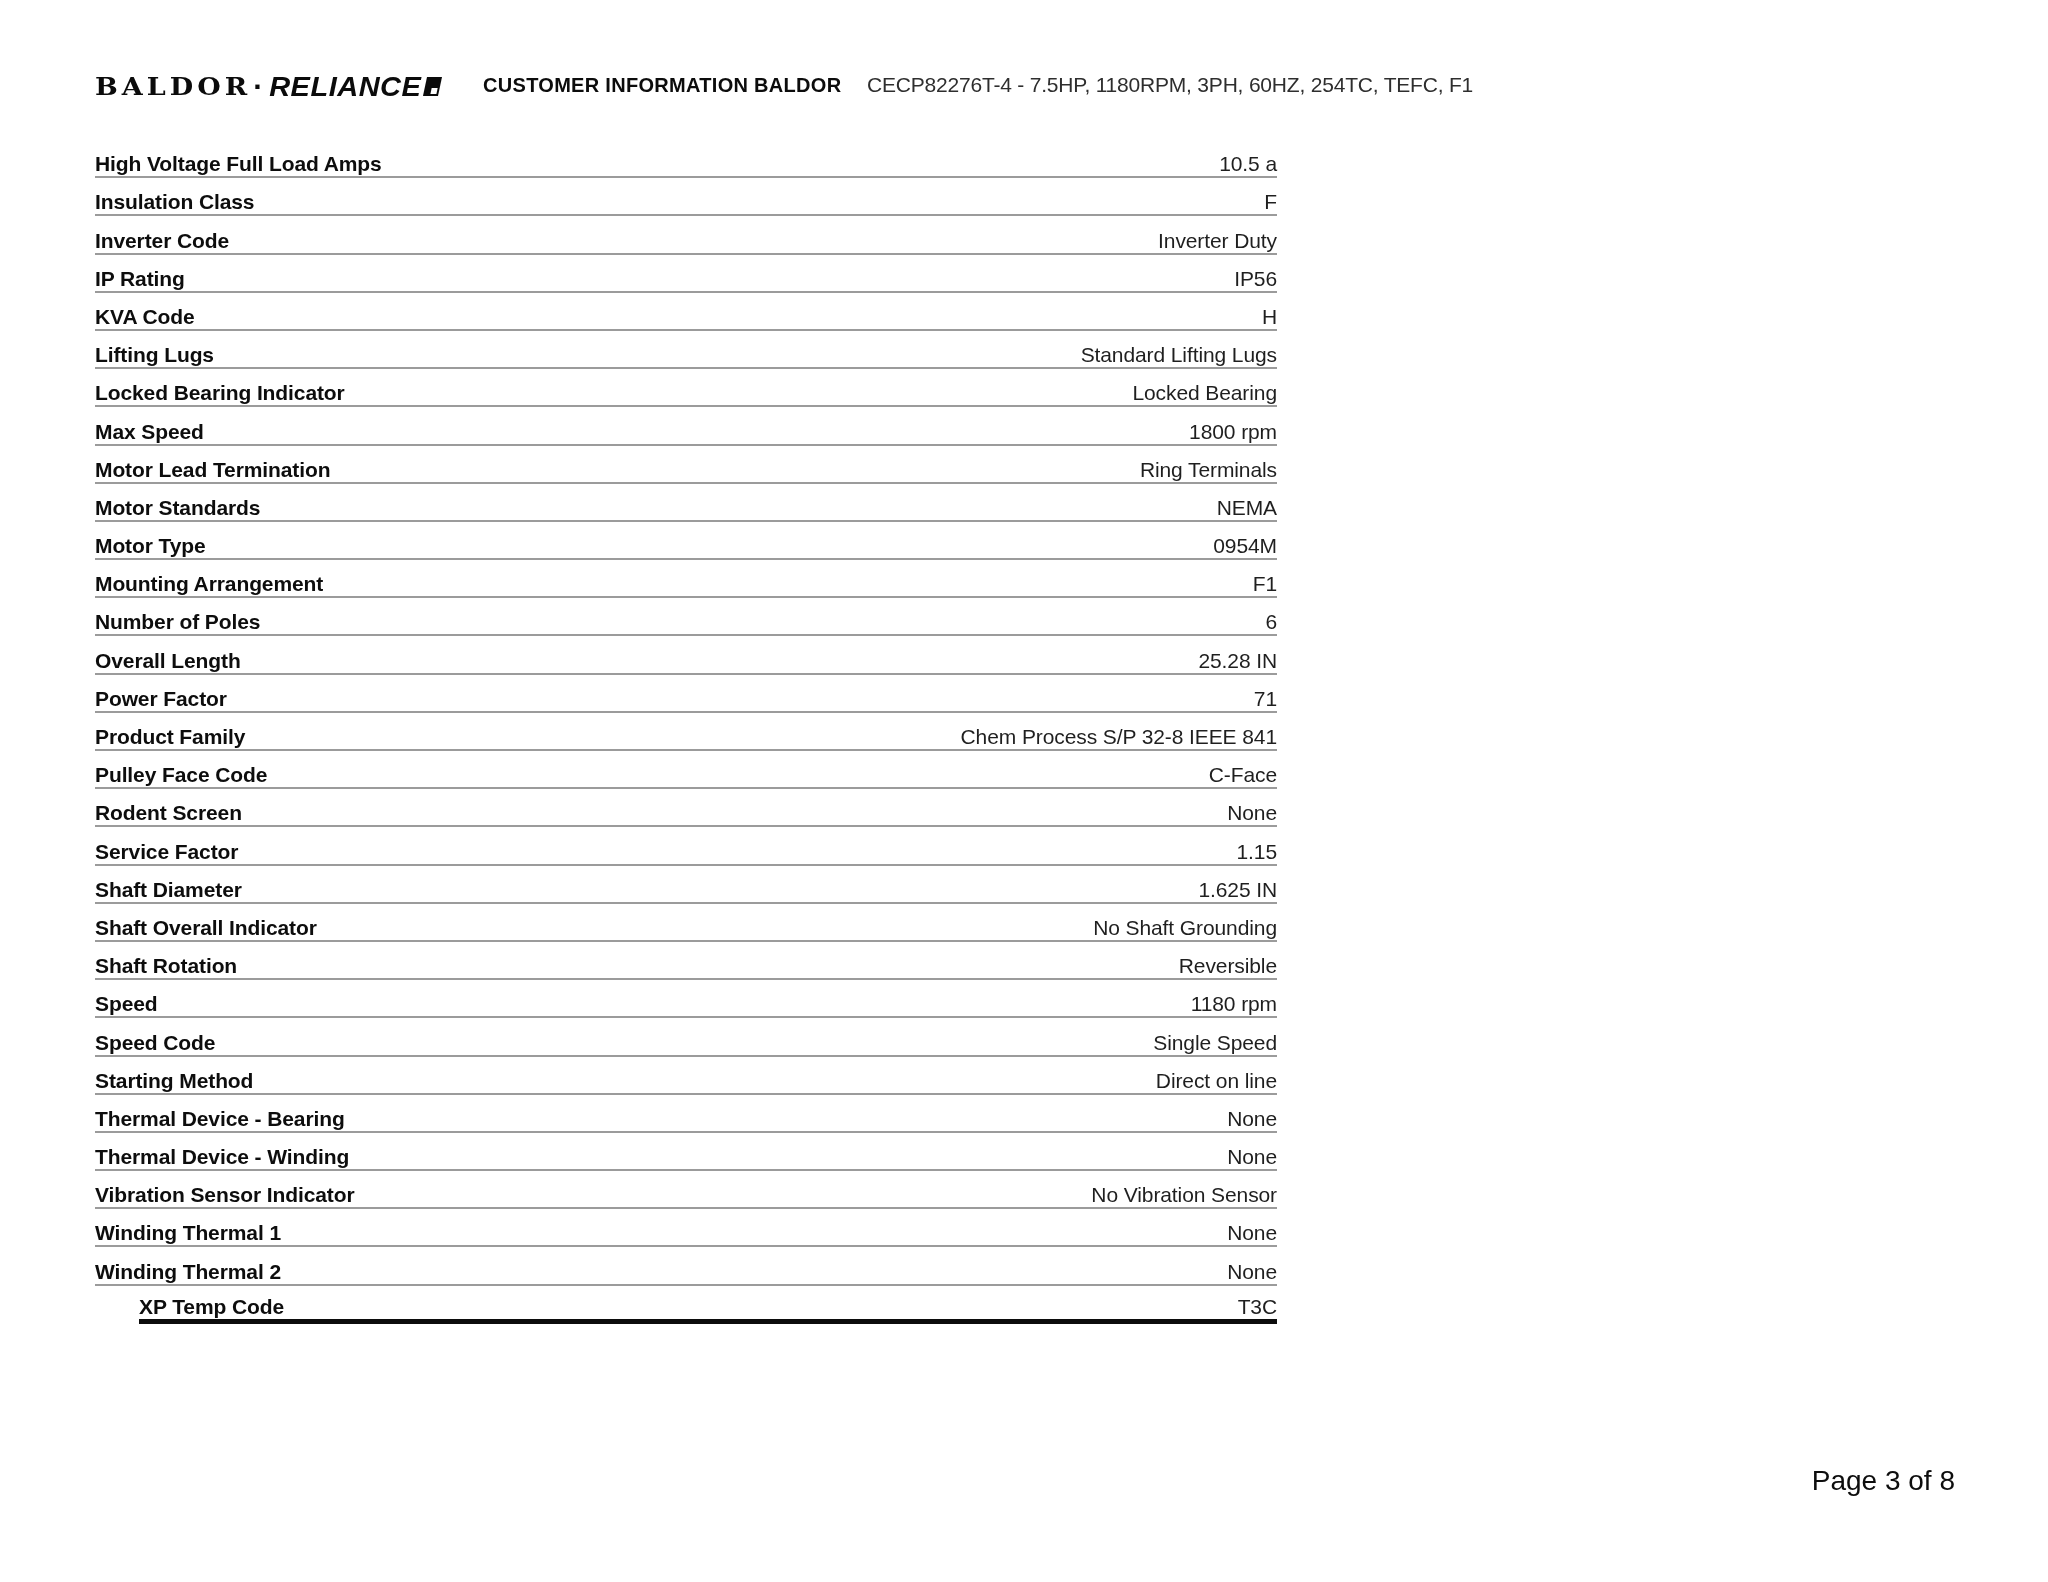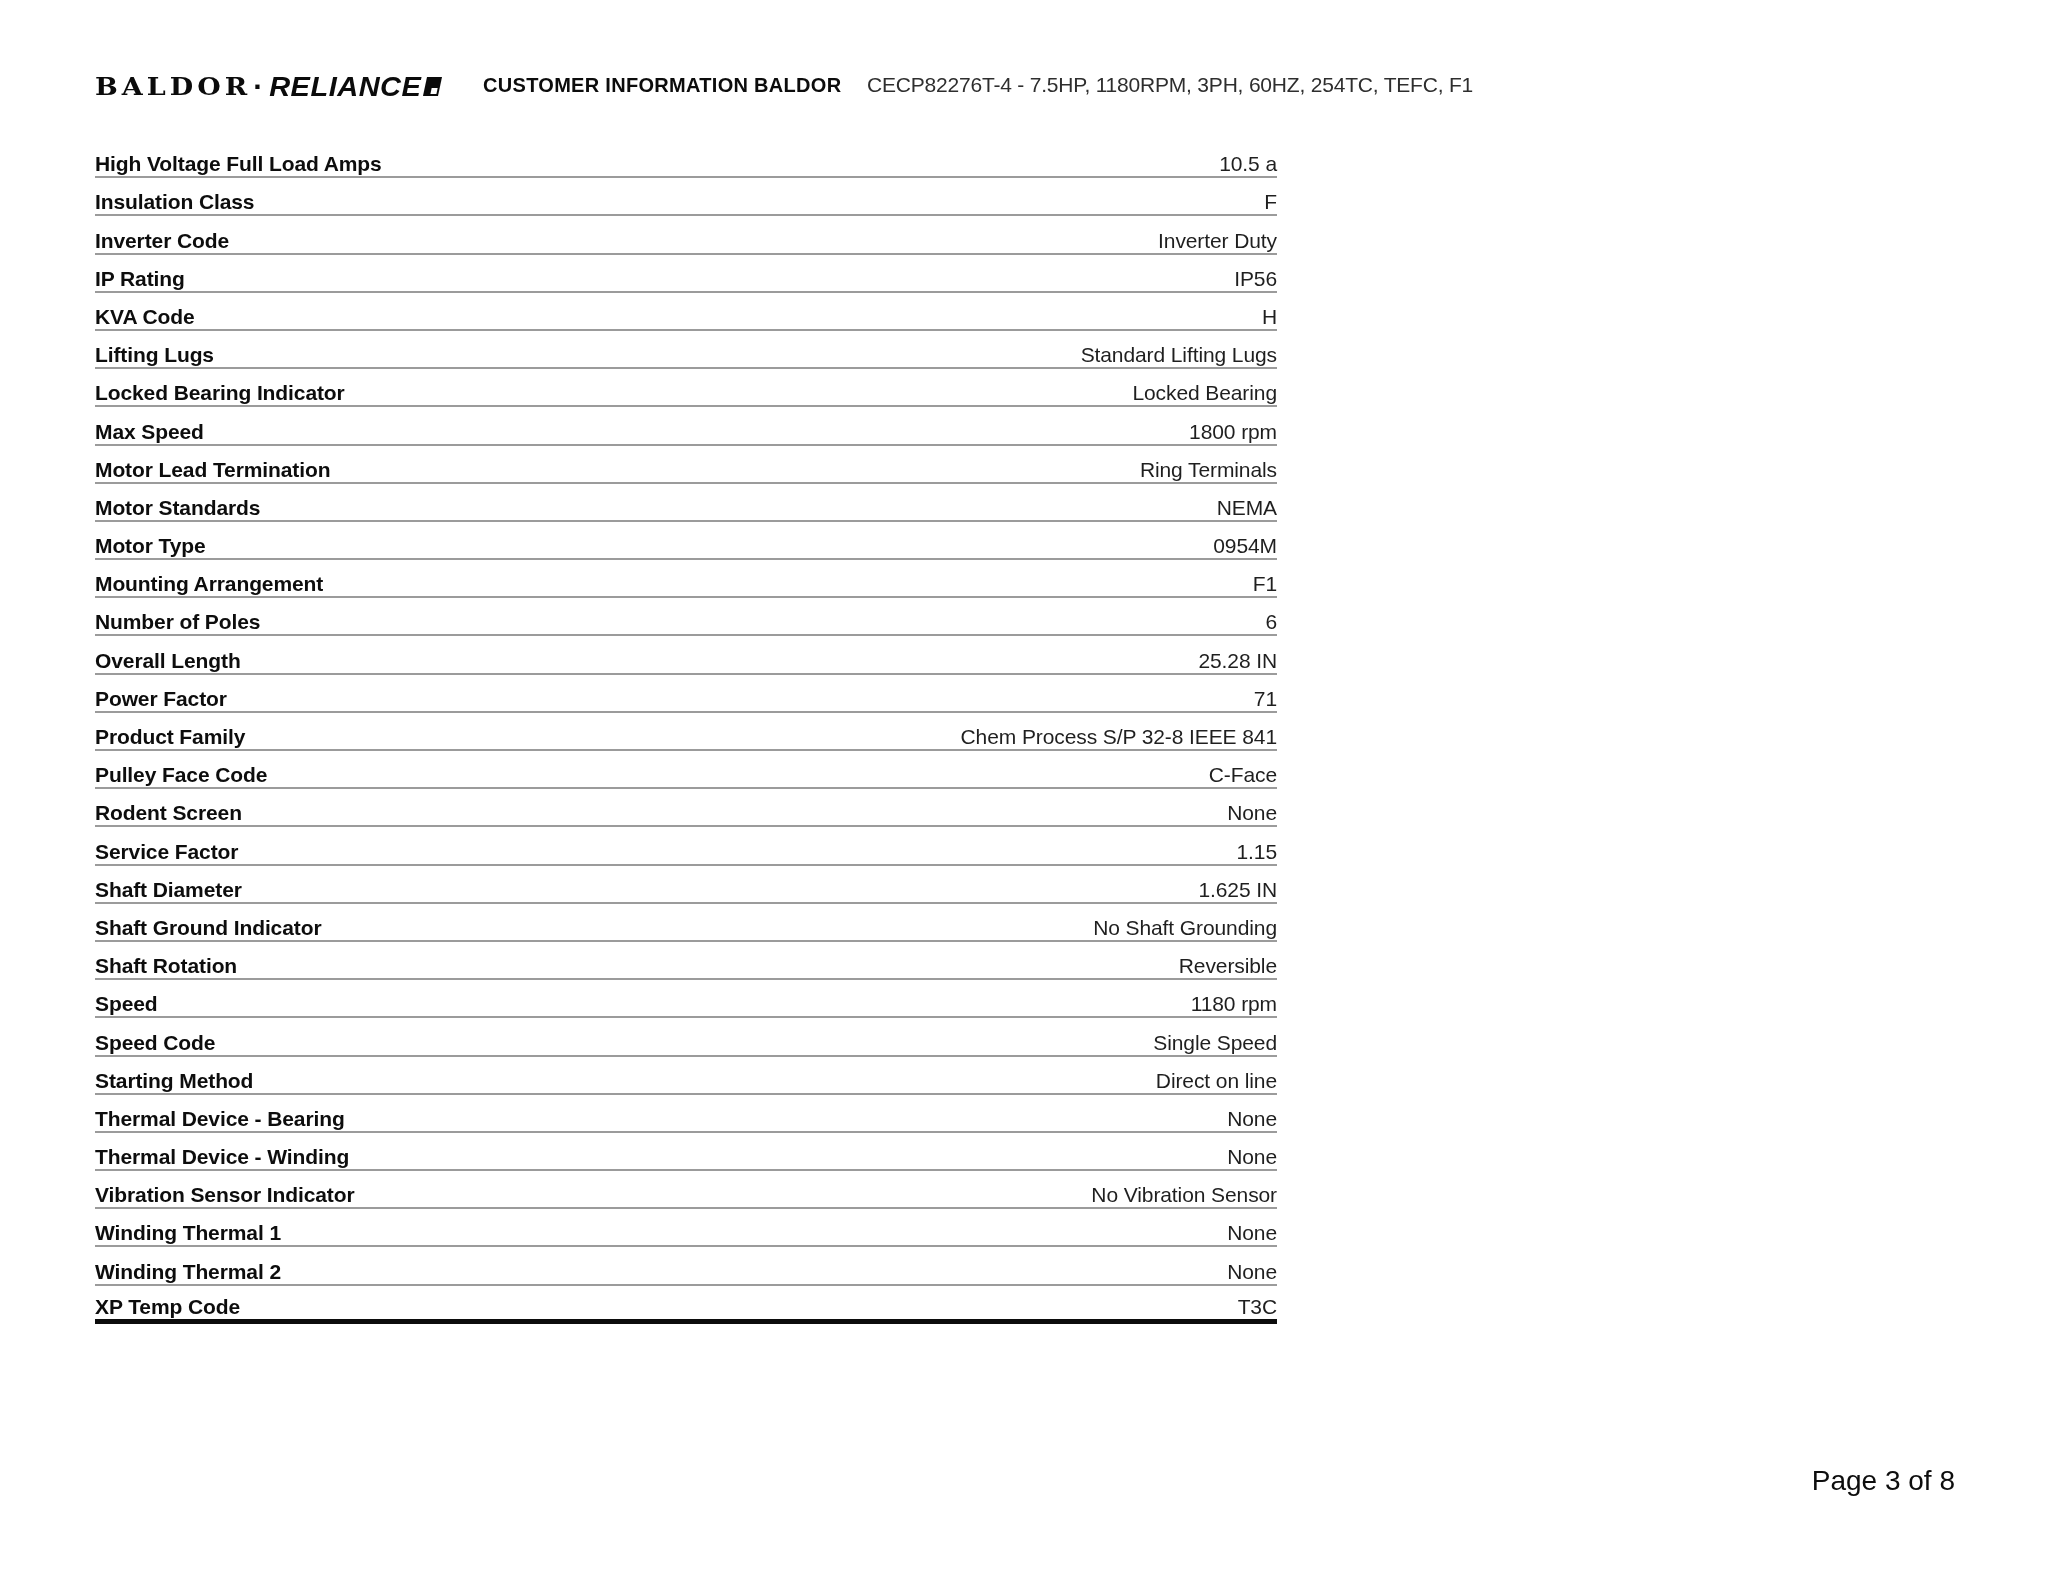--- a/index.html
+++ b/index.html
@@ -57,21 +57,21 @@
 
   
   .spec-table {
     position: absolute; left: 95px; top: 140px; width: 1182px;
   }
   .row {
     height: 38.2px;
     display: flex; align-items: flex-end; justify-content: space-between;
     border-bottom: 2px solid #9b9b9b;
   }
-  .row:last-child { border-bottom: 5px solid #0c0c0c; }
+  .row:last-child { border-bottom: 5px solid #0c0c0c; margin-left: 44px; }
   .row .label {
     font-size: 21px; font-weight: 700; color: #0d0d0d;
     letter-spacing: -0.1px; white-space: nowrap;
   }
   .row .value {
     font-size: 21px; font-weight: 400; color: #1f1f1f;
     letter-spacing: -0.1px; white-space: nowrap; text-align: right;
   }
 
   
@@ -191,21 +191,21 @@
       <span class="label">Service Factor</span>
       <span class="value">1.15</span>
     </div>
 
     <div class="row">
       <span class="label">Shaft Diameter</span>
       <span class="value">1.625 IN</span>
     </div>
 
     <div class="row">
-      <span class="label">Shaft Ground Indicator</span>
+      <span class="label">Shaft Overall Indicator</span>
       <span class="value">No Shaft Grounding</span>
     </div>
 
     <div class="row">
       <span class="label">Shaft Rotation</span>
       <span class="value">Reversible</span>
     </div>
 
     <div class="row">
       <span class="label">Speed</span>

